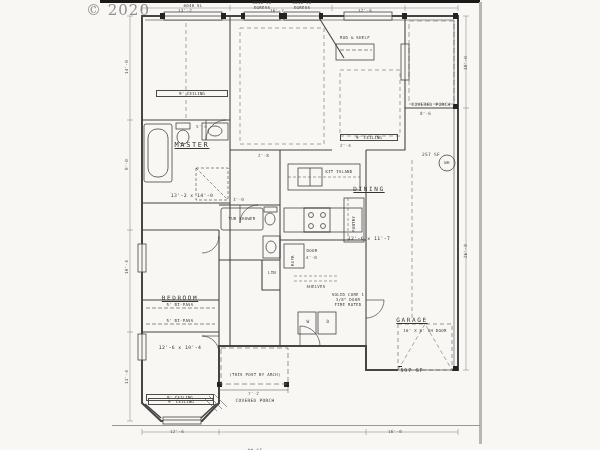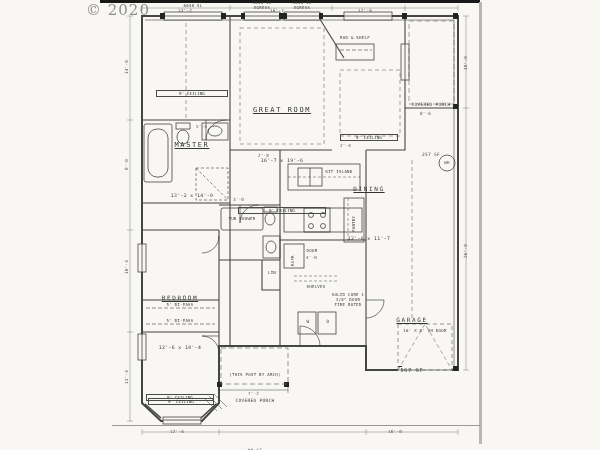--- a/index.html
+++ b/index.html
@@ -227,25 +227,20 @@
       <path d="M142,429 V435 M219,429 V435 M366,429 V435 M458,429 V435"></path>
     </g>
   </svg>
 
   <div class="room-label" style="left:156px;top:46px;width:72px;">
     <span class="ceil">9' CEILING</span>
     <span class="room-name">MASTER</span>
     <span class="room-dims">13'-2 x 14'-0</span>
   </div>
 
-  <div class="room-label" style="left:238px;top:62px;width:88px;">
-    <span class="room-name">GREAT ROOM</span>
-    <span class="room-dims">16'-7 x 19'-6</span>
-    <span class="ceil">9' CEILING</span>
-  </div>
 
   <div class="room-label" style="left:340px;top:90px;width:58px;">
     <span class="ceil">9' CEILING</span>
     <span class="room-name small">DINING</span>
     <span class="room-dims">12'-6 x 11'-7</span>
   </div>
 
   <div class="room-label" style="left:146px;top:250px;width:68px;">
     <span class="room-name small">BEDROOM</span>
     <span class="room-dims">12'-6 x 10'-4</span>

